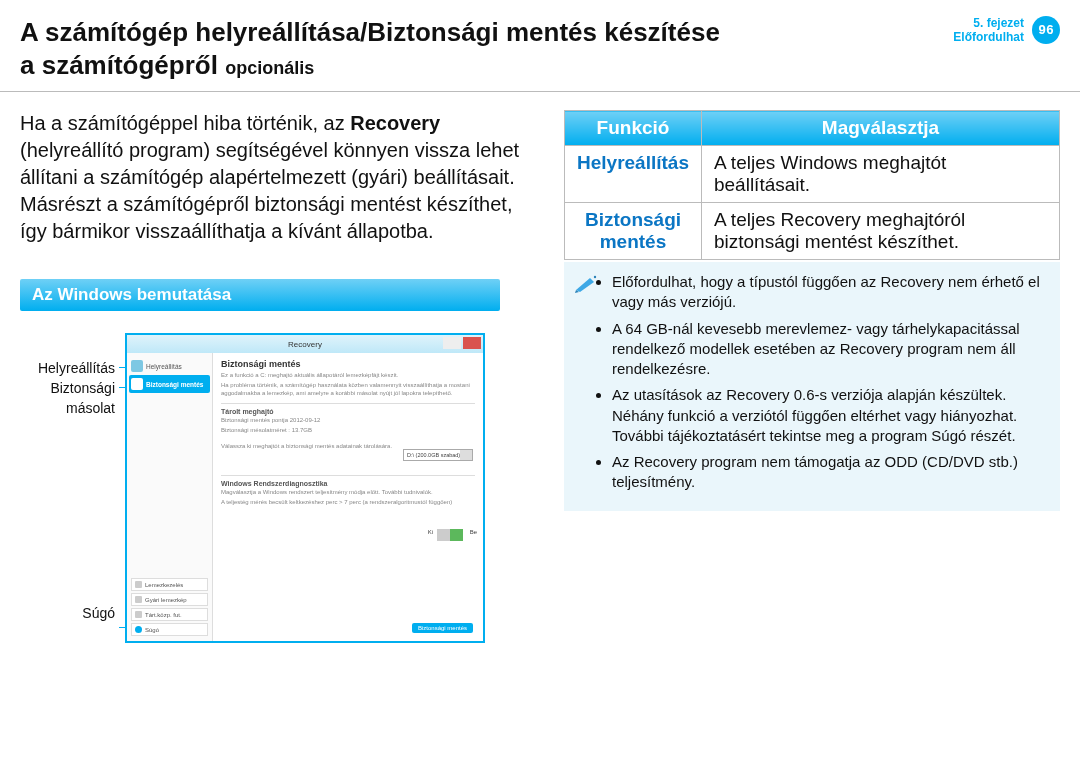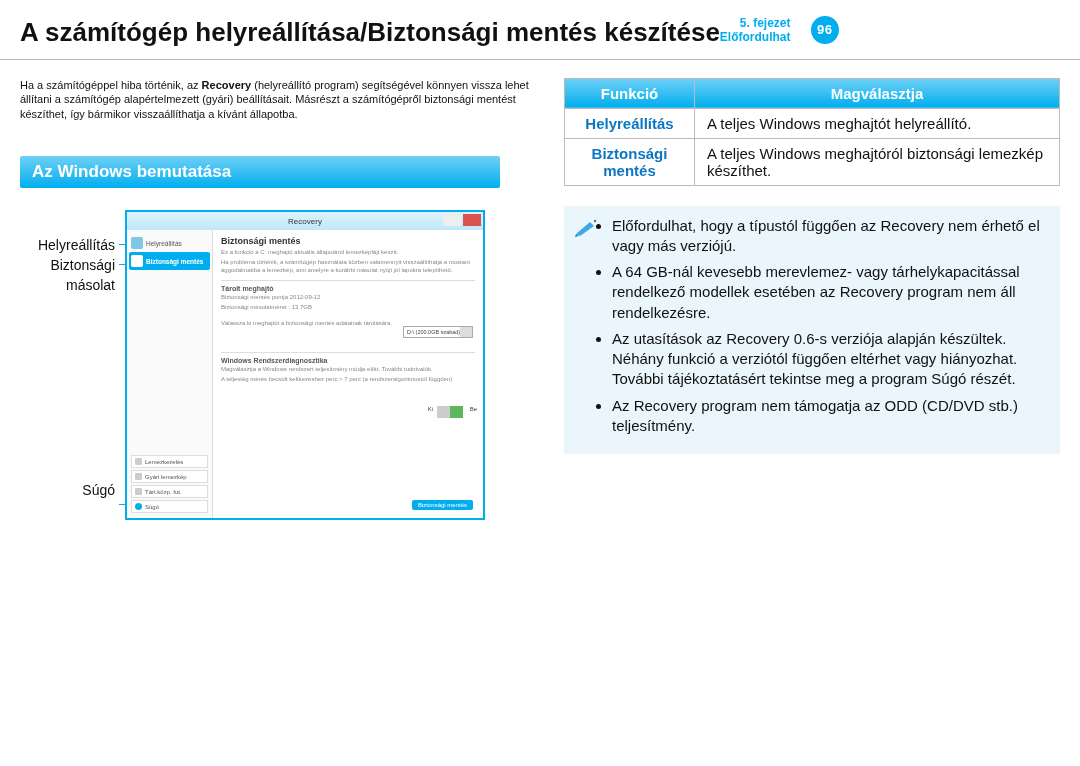--- a/index.html
+++ b/index.html
@@ -1,26 +1,26 @@
 <!DOCTYPE html>
 <html><head>
 <meta charset="utf-8">
 <style>
   * { box-sizing: border-box; margin: 0; padding: 0; }
   body { font-family: "Segoe UI", Arial, sans-serif; width: 1080px; height: 766px; background: #fff; color: #111; position: relative; }
-  .header { padding: 16px 20px 10px 20px; display: flex; justify-content: flex-start; align-items: flex-start; border-bottom: 1px solid #bbb;}
+  .header { padding: 16px 20px 10px 20px; display: flex; justify-content: space-between; align-items: flex-start; border-bottom: 1px solid #bbb;}
   .title-block { font-size: 26px; font-weight: bold; line-height: 1.25; }
   .optional { font-size: 18px; font-weight: 600; }
-  .header-right { text-align: right; display:flex; align-items:center; gap:20px;}
+  .header-right { text-align: right; display:flex; align-items:center; gap:8px;}
   .chapter { font-size: 12px; font-weight: bold; color: #00aeef; line-height:1.2;}
   .pagenum { display:inline-flex; width:28px; height:28px; border-radius:50%; background:#00aeef; color:#fff; align-items:center; justify-content:center; font-size:13px; font-weight:bold;font-family:Liberation Mono, monospace;}
   .content { display:flex; padding: 18px 20px 0 20px; gap: 24px;}
   .col-left { width: 520px; }
   .col-right { flex:1; }
-  .intro { font-size: 11px; line-height: 1.35; }
+  .intro { font-size: 20px; line-height: 1.35; }
   .intro b { font-weight: bold; }
   .section-bar { margin-top: 34px; background: linear-gradient(#6fd0f6,#00aeef); color:#fff; font-weight:bold; font-size:17px; padding:6px 12px; border-radius:2px; width: 480px;}
   .diagram { position:relative; margin-top:22px; display:flex; gap:10px;}
   .labels { font-size:14px; text-align:right; line-height:1.3; padding-top:26px; width:95px;}
   .labels div { margin-bottom:2px;}
   .screenshot { width: 360px; height: 310px; border:2px solid #00aeef; background:#fff; position:relative; font-size:7px; color:#555;}
   .ss-titlebar { height:18px; background: linear-gradient(#dff3fb,#bfe8f8); display:flex; align-items:center; justify-content:center; font-size:8px; color:#333; position:relative;}
   .ss-close { position:absolute; right:2px; top:2px; width:18px; height:12px; background:#d9534f;}
   .ss-min { position:absolute; right:22px; top:2px; width:18px; height:12px; background:#eee;}
   .ss-body { display:flex; height:calc(100% - 18px);}
@@ -39,36 +39,40 @@
   .ss-sub{ font-size:7px; font-weight:bold; color:#555; margin-bottom:2px;}
   .ss-dd { position:absolute; right:10px; top:96px; width:70px; height:12px; border:1px solid #aaa; background:#fff; font-size:5.5px; display:flex; align-items:center; padding-left:3px;}
   .ss-dd::after{content:""; position:absolute; right:0; top:0; width:12px; height:100%; background:#ddd;}
   .ss-toggle { position:absolute; right:16px; top:176px; width:30px; height:12px;}
   .ss-toggle .t1{display:inline-block;width:13px;height:12px;background:#ccc;}
   .ss-toggle .t2{display:inline-block;width:13px;height:12px;background:#5cb85c;}
   .ss-btn { position:absolute; right:10px; bottom:8px; background:#00aeef; color:#fff; font-size:6px; padding:2px 6px; border-radius:2px;}
   .leader { position:absolute; border-top:1px solid #00aeef; }
   .dot-end { position:absolute; width:8px; height:8px; border:1.5px solid #00aeef; border-radius:50%; background:#fff;}
   
-  table.defs { border-collapse: collapse; width:100%; font-size:15px;border-radius:31px;}
+  table.defs { border-collapse: collapse; width:100%; font-size:19px;border-radius:31px;}
   table.defs th { background: linear-gradient(#6fd0f6,#00aeef); color:#fff; font-weight:bold; padding:6px 12px; text-align:center; border:1px solid #bbb;}
   table.defs td { border:1px solid #bbb; padding:6px 12px; vertical-align:top;}
   table.defs td.func { color:#0b76c4; font-weight:bold; text-align:center; width:130px;}
-  .notebox { margin-top:20px; background:#eaf6fb; padding:10px 12px 12px 44px; font-size:15px; line-height:1.35; position:relative;}
+  .notebox { margin-top:2px; background:#eaf6fb; padding:10px 12px 12px 44px; font-size:15px; line-height:1.35; position:relative;}
   .notebox ul { list-style: disc; padding-left: 4px;}
   .notebox li { margin-bottom:6px;}
   .note-icon { position:absolute; left:10px; top:12px; width:24px; height:20px;}
   .note-icon svg { width:100%; height:100%;}
 </style>
 </head>
 <body>
 
 <div class="header">
   <div class="title-block">
     <div><span>A számítógép helyreállítása/Biztonsági mentés készítése</span></div>
+    <div>
+      <span>a számítógépről</span>
+      <span class="optional">opcionális</span>
+    </div>
   </div>
   <div class="header-right">
     <div class="chapter">
       <div>5. fejezet</div>
       <div>Előfordulhat</div>
     </div>
     <div class="pagenum">96</div>
   </div>
 </div>
 
@@ -162,25 +166,25 @@
 
   <div class="col-right">
     <table class="defs">
       <tbody>
           <tr>
         <th>Funkció</th>
         <th>Magválasztja</th>
       </tr>
       <tr>
         <td class="func">Helyreállítás</td>
-        <td>A teljes Windows meghajtót helyreállító.</td>
+        <td>A teljes Windows meghajtót beállításait.</td>
       </tr>
       <tr>
         <td class="func">Biztonsági mentés</td>
-        <td>A teljes Windows meghajtóról biztonsági lemezkép készíthet.</td>
+        <td>A teljes Recovery meghajtóról biztonsági mentést készíthet.</td>
       </tr>
     </tbody>
       </table>
 
     <div class="notebox">
       <div class="note-icon">
         <svg viewBox="0 0 24 20">
             <path d="M2 16 L16 4 L20 8 L6 18 Z" fill="#3da8e6"></path>
             <path d="M2 16 L1 19 L5 18 Z" fill="#2b82b8"></path>
             <circle cx="21" cy="3" r="1.2" fill="#2b82b8"></circle>

